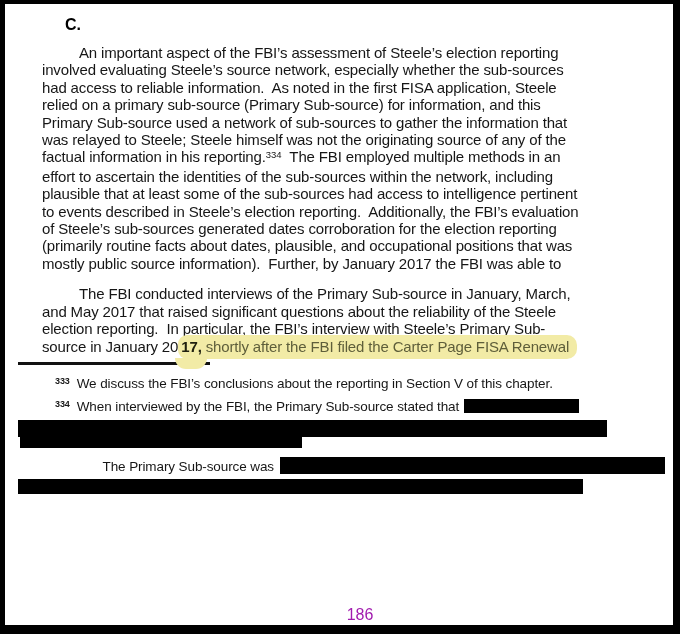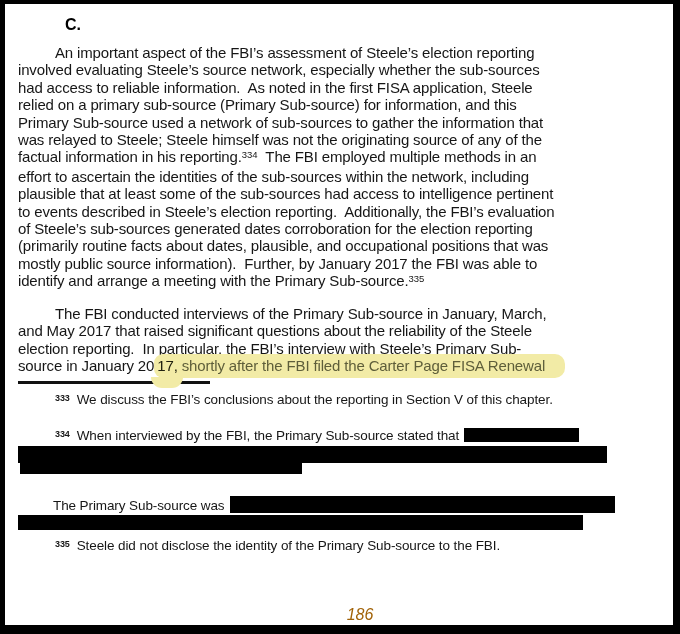--- a/index.html
+++ b/index.html
@@ -15,45 +15,45 @@
     overflow:hidden;
   }
   .content{padding:0 8px 0 13px;}
   
   .heading{margin:10px 0 0 47px;font-weight:bold;font-size:16px;line-height:21px;color:#000;display:flex;}
   .h-label{display:inline-block;width:50px;flex:0 0 50px;}
   
   .para{font-size:15px;line-height:17.4px;letter-spacing:-0.15px;}
   .para-1{margin-top:9px;}
   .para-2{margin-top:13px;}
-  .bline{white-space:pre;}
+  .bline{white-space:pre;margin-left:24px;}
   .bline.indent{padding-left:37px;}
   .sup{font-size:9.5px;position:relative;top:-4.5px;letter-spacing:0;}
   
-  .hlb{background:var(--hl,#f2eba6);color:#20200f;padding:3px 0 4px 3px;border-radius:9px 0 0 9px;position:relative;}
+  .hlb{background:var(--hl,#f2eba6);color:#20200f;padding:3px 0 4px 3px;border-radius:9px 0 0 9px;position:relative;font-weight:bold;}
   .hlb::after{content:"";position:absolute;left:-3px;bottom:-10px;width:32px;height:11px;background:var(--hl,#f2eba6);border-radius:0 0 12px 12px;}
-  .hl{background:var(--hl,#f2eba6);color:#5e5e3a;padding:3px 20px 4px 0;border-radius:0 10px 10px 0;}
+  .hl{background:var(--hl,#f2eba6);color:#5e5e3a;padding:3px 8px 4px 0;border-radius:0 10px 10px 0;}
   
   .fn-sep{margin:7px 0 0 0;width:192px;height:3px;background:#111;}
-  .fn-line{font-size:13.5px;line-height:16px;white-space:pre;letter-spacing:-0.1px;}
+  .fn-line{font-size:13.5px;line-height:22px;white-space:pre;letter-spacing:-0.1px;}
   .fn-333{margin-top:8px;}
-  .fn-334{margin-top:19px;}
+  .fn-334{margin-top:0;}
   .fn-335{margin-top:8px;}
   .fn-line .fnnum{font-size:9px;position:relative;top:-3.5px;padding-left:37px;margin-right:7px;font-weight:bold;}
-  .psw{margin-top:22px;padding-left:35px;}
+  .psw{margin-top:8px;padding-left:35px;text-align:right;}
   
   .redact{background:var(--redact,#000);}
   .r-inline{display:inline-block;}
   .r-a{width:115px;height:14px;vertical-align:-2px;margin-left:5px;}
   .r-b{width:589px;height:17px;margin-top:1px;}
   .r-c{width:282px;height:11px;margin-left:2px;}
   .r-d{width:385px;height:17px;vertical-align:-3px;margin-left:6px;}
   .r-e{width:565px;height:15px;margin-top:1px;}
   
-  .page-number{position:absolute;top:602px;left:42px;right:0;text-align:center;font-size:16px;color:#a16207;font-style:italic;}
+  .page-number{position:absolute;top:602px;left:42px;right:0;text-align:center;font-size:16px;color:#a21caf;}
 </style>
 </head>
 <body>
 
 <div class="page">
   <div class="content">
 
     <div class="heading">
       <span class="h-label">C.</span>
     </div>
@@ -65,21 +65,20 @@
         <div class="bline"><span>relied on a primary sub-source (Primary Sub-source) for information, and this</span></div>
         <div class="bline"><span>Primary Sub-source used a network of sub-sources to gather the information that</span></div>
         <div class="bline"><span>was relayed to Steele; Steele himself was not the originating source of any of the</span></div>
         <div class="bline"><span>factual information in his reporting.</span><span class="sup">334</span><span>  The FBI employed multiple methods in an</span></div>
         <div class="bline"><span>effort to ascertain the identities of the sub-sources within the network, including</span></div>
         <div class="bline"><span>plausible that at least some of the sub-sources had access to intelligence pertinent</span></div>
         <div class="bline"><span>to events described in Steele’s election reporting.  Additionally, the FBI’s evaluation</span></div>
         <div class="bline"><span>of Steele’s sub-sources generated dates corroboration for the election reporting</span></div>
         <div class="bline"><span>(primarily routine facts about dates, plausible, and occupational positions that was</span></div>
         <div class="bline"><span>mostly public source information).  Further, by January 2017 the FBI was able to</span></div>
-        <div class="bline"><span>identify and arrange a meeting with the Primary Sub-source.</span><span class="sup">335</span></div>
       </div>
 
     <div class="para para-2">
         <div class="bline indent"><span>The FBI conducted interviews of the Primary Sub-source in January, March,</span></div>
         <div class="bline"><span>and May 2017 that raised significant questions about the reliability of the Steele</span></div>
         <div class="bline"><span>election reporting.  In particular, the FBI’s interview with Steele’s Primary Sub-</span></div>
         <div class="bline"><span>source in January 20</span><span class="hlb">17,</span><span class="hl"> shortly after the FBI filed the Carter Page FISA Renewal</span></div>
       </div>
 
     <div class="fn-sep"></div>
@@ -88,18 +87,17 @@
 
     <div class="fn-line fn-334"><span class="fnnum">334</span><span class="fntext">When interviewed by the FBI, the Primary Sub-source stated that</span><span class="redact r-inline r-a"></span></div>
 
     <div class="redact r-b"></div>
     <div class="redact r-c"></div>
 
     <div class="fn-line psw"><span class="fntext">The Primary Sub-source was</span><span class="redact r-inline r-d"></span></div>
 
     <div class="redact r-e"></div>
 
-    <div class="fn-line fn-335"><span class="fnnum">335</span><span class="fntext">Steele did not disclose the identity of the Primary Sub-source to the FBI.</span></div>
 
   </div>
 
   <div class="page-number">186</div>
 </div>
 
 </body></html>

